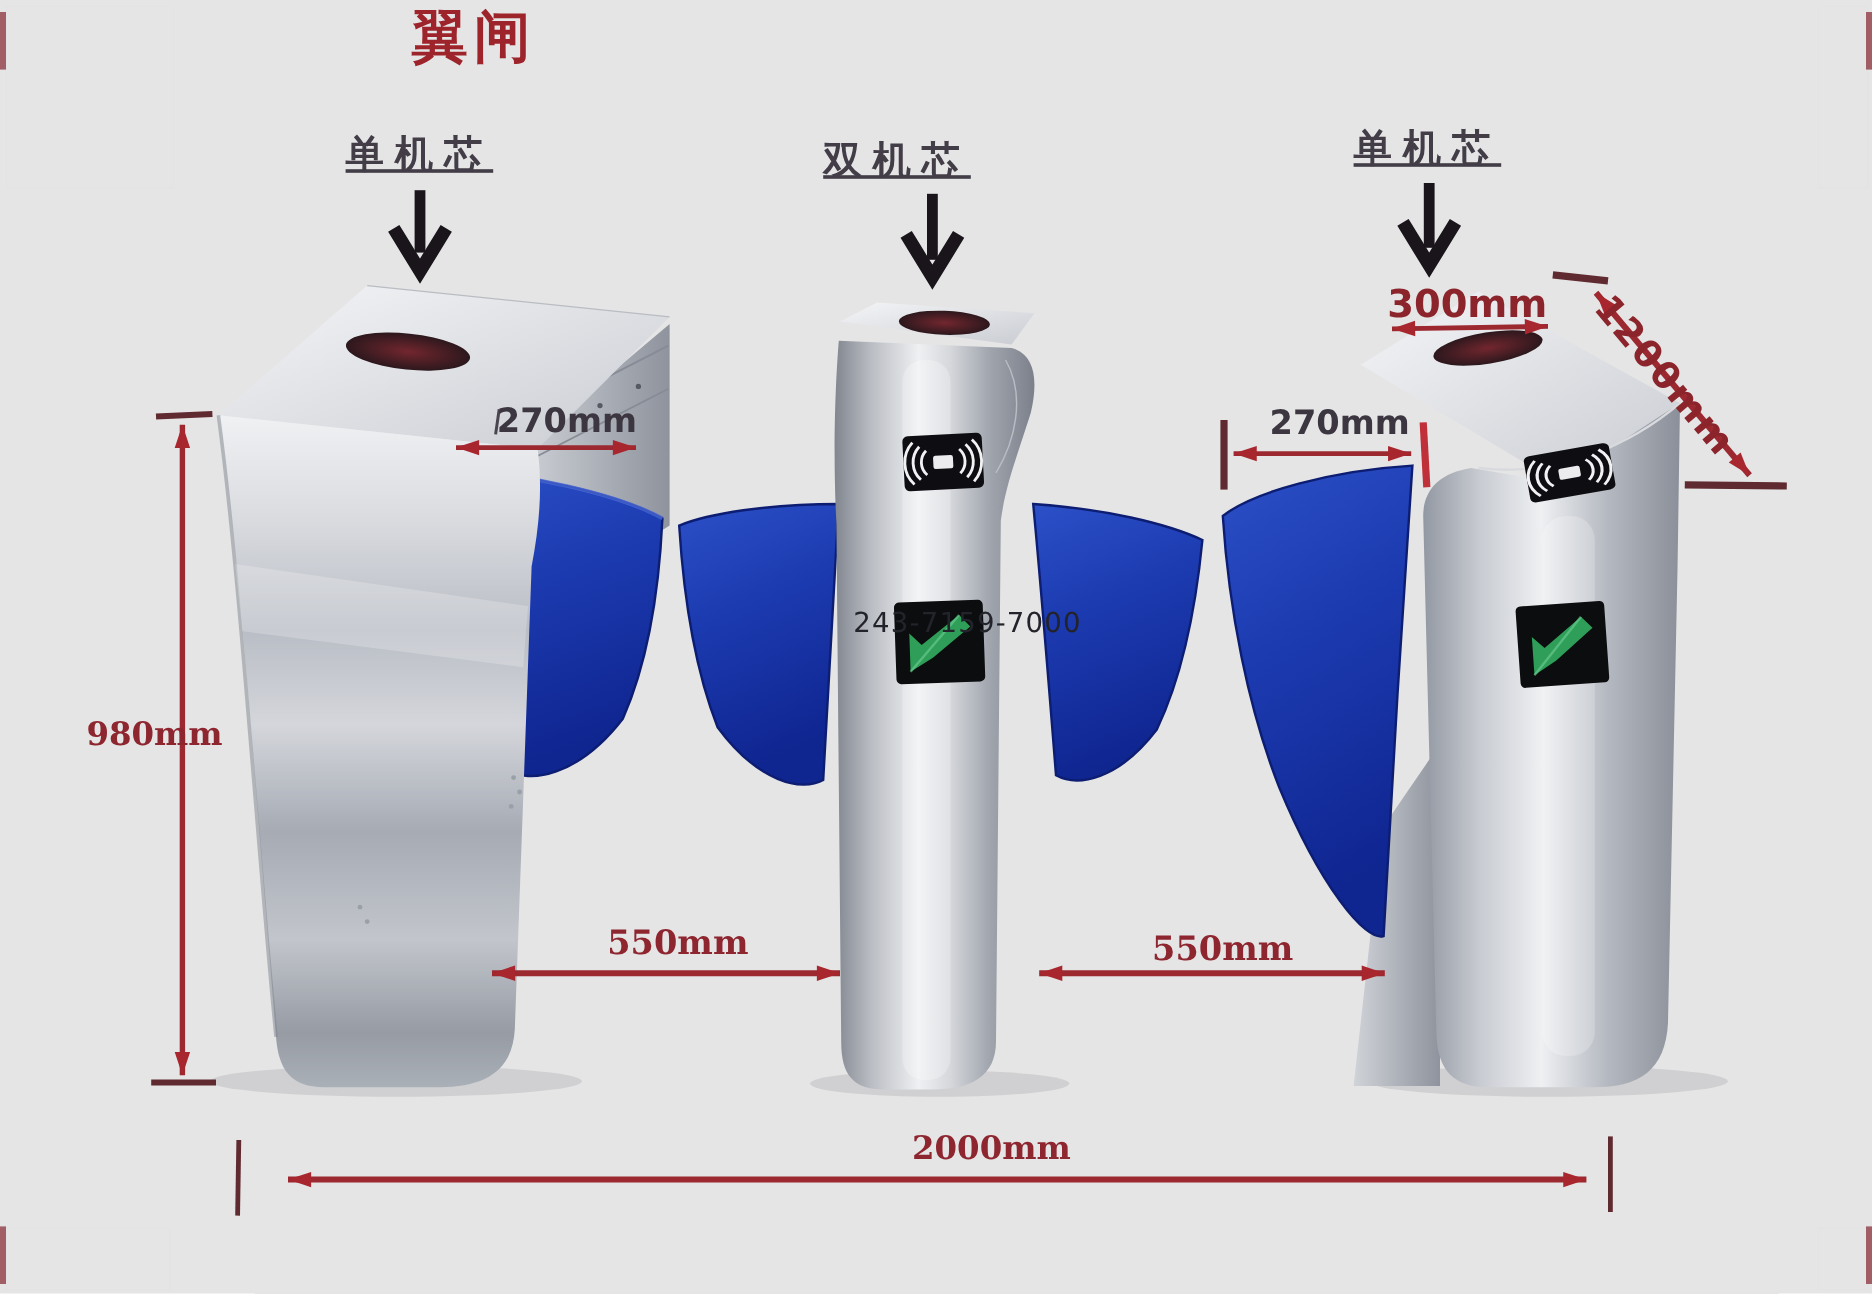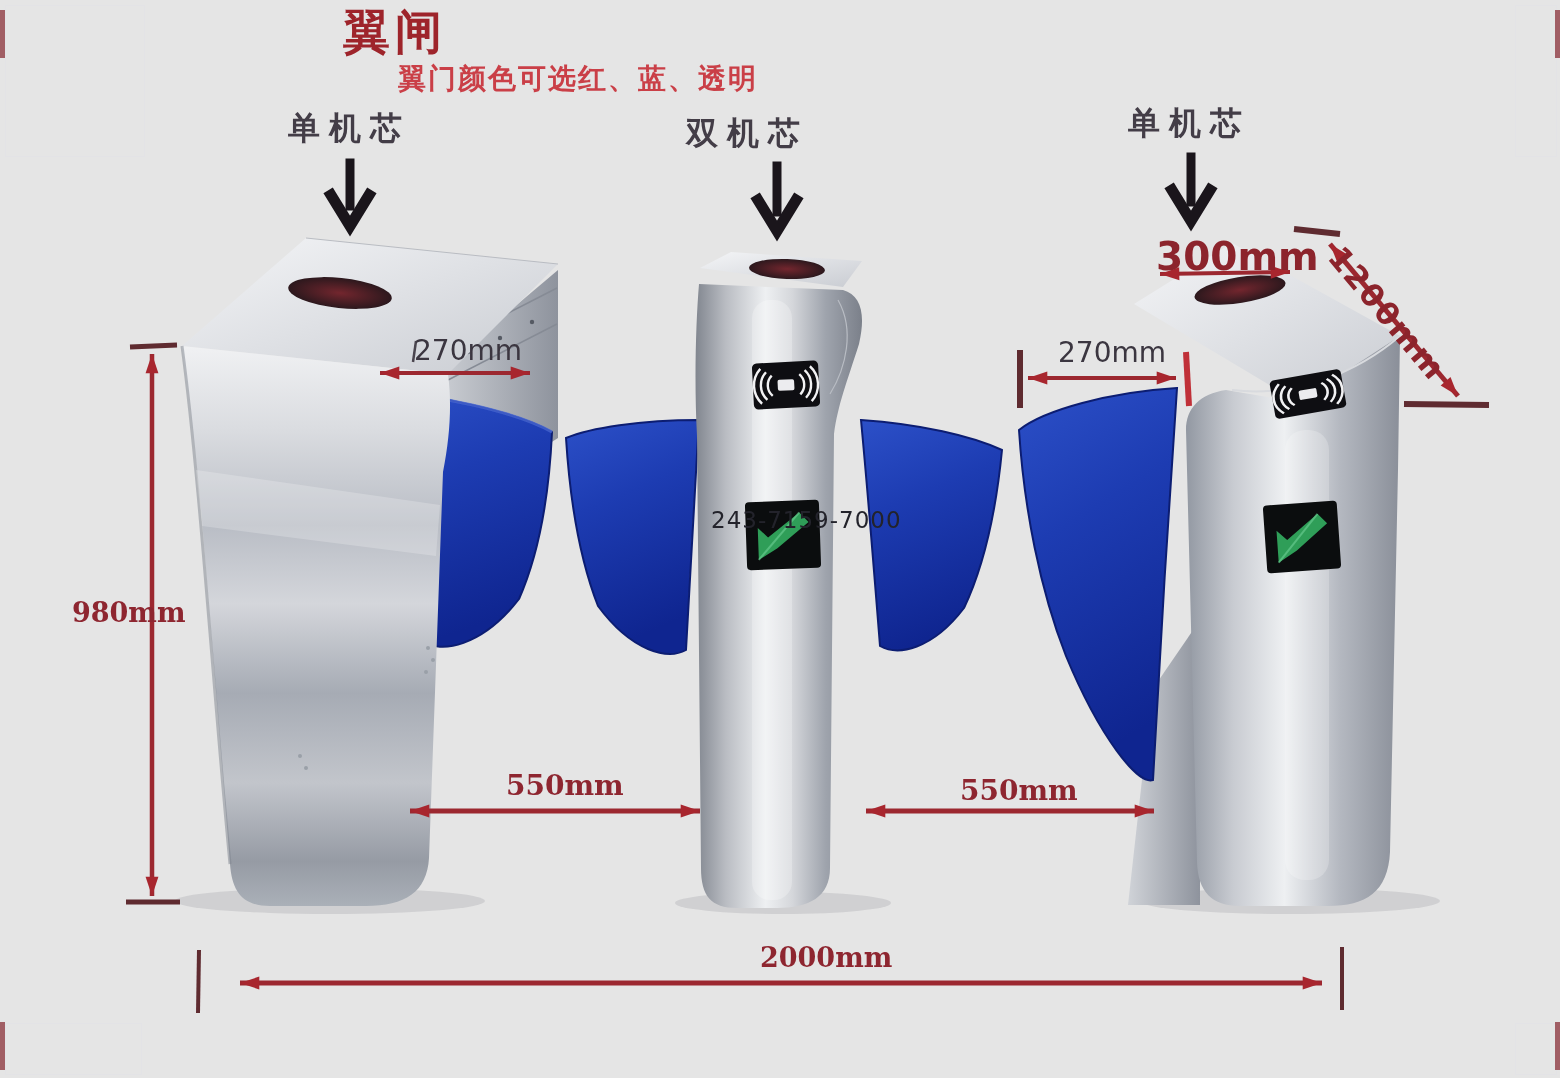--- a/index.html
+++ b/index.html
@@ -4,32 +4,32 @@
 <style>
   html,body{margin:0;padding:0;background:#faf9f8;}
   .canvas{position:relative;width:1560px;height:1078px;background:#e5e5e5;overflow:hidden;
           font-family:"DejaVu Sans",sans-serif;text-align:center;}
   .canvas svg{position:absolute;left:0;top:0;}
   .t{position:absolute;white-space:nowrap;line-height:1.1;}
   .title{left:343px;top:6px;font-family:"DejaVu Serif",serif;font-weight:700;font-size:47px;
          color:#9e242b;letter-spacing:5px;}
   .subtitle{left:398px;top:64px;font-family:"DejaVu Serif",serif;font-weight:700;font-size:28px;
             color:#ca3f47;letter-spacing:2px;}
-  .unit-label{font-family:"DejaVu Serif",serif;font-weight:600;font-size:32px;color:#433d47;letter-spacing:9px;}
+  .unit-label{font-family:"DejaVu Serif",serif;font-weight:600;font-size:32px;color:#433d47;letter-spacing:9px;text-decoration:underline;}
   .ul-left{left:288px;top:111px;}
   .ul-mid{left:686px;top:116px;}
   .ul-right{left:1128px;top:106px;}
   .phone{left:711px;top:508px;font-size:23px;font-weight:500;color:#23232b;letter-spacing:1px;}
   .dim-serif{font-family:"DejaVu Serif",serif;font-weight:700;color:#8e2630;}
-  .dim-sans{font-weight:400;color:#3b3640;}
+  .dim-sans{font-weight:700;color:#3b3640;}
   .dim-red{font-weight:600;color:#8c242c;}
   .d980{left:72px;top:598px;font-size:27px;}
   .d270l{left:414px;top:336px;font-size:28px;}
   .d270r{left:1058px;top:338px;font-size:28px;}
-  .d300{left:1156px;top:236px;font-size:39px;}
+  .d300{left:1156px;top:236px;font-size:32px;}
   .d1200{left:1348px;top:240px;font-size:31px;letter-spacing:2px;transform:rotate(50deg);transform-origin:left top;}
   .d550l{left:506px;top:771px;font-size:28px;}
   .d550r{left:960px;top:776px;font-size:28px;}
   .d2000{left:712px;top:943px;font-size:27px;margin-left:48px;}
   .cf{position:absolute;border:1px solid #e3e3e6;}
   .cf-tl{left:5px;top:5px;width:138px;height:150px;}
   .cf-tr{left:1515px;top:5px;width:40px;height:150px;}
   .cf-bl{left:5px;top:1023px;width:135px;height:50px;}
   .cf-br{left:1515px;top:1023px;width:40px;height:50px;}
   .sliver{position:absolute;width:5px;height:48px;background:#8a3038;opacity:.75;}
@@ -211,21 +211,20 @@
         <polyline points="758,200 777,231 796,200" stroke-width="11"></polyline>
       </g>
       <g>
         <line x1="1191" y1="157" x2="1191" y2="202" stroke-width="9"></line>
         <polyline points="1172,190 1191,221 1210,190" stroke-width="11"></polyline>
       </g>
     </g>
   </svg>
 
   <div class="t title">翼闸</div>
-  <div class="t subtitle">翼门颜色可选红、蓝、透明</div>
 
   <div class="t unit-label ul-left">单机芯</div>
   <div class="t unit-label ul-mid">双机芯</div>
   <div class="t unit-label ul-right">单机芯</div>
 
   <div class="t phone">243-7159-7000</div>
 
   <div class="t dim-serif d980">980mm</div>
   <div class="t dim-sans d270l">270mm</div>
   <div class="t dim-sans d270r">270mm</div>

